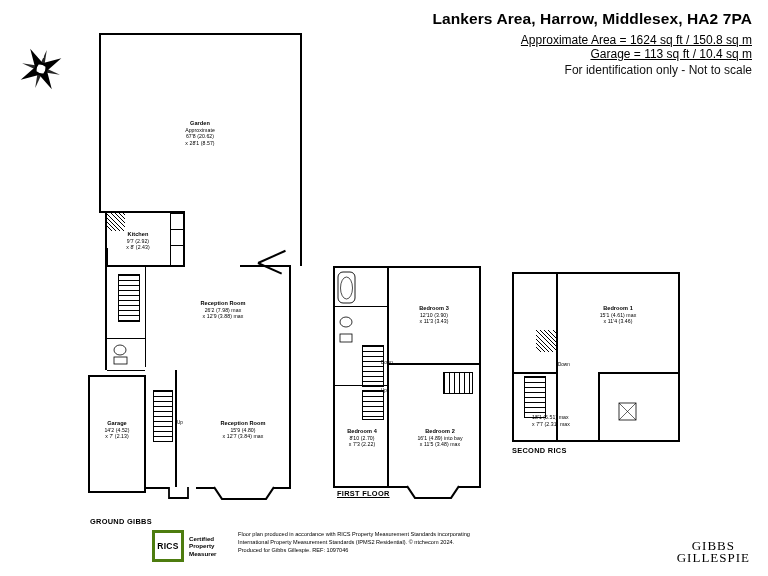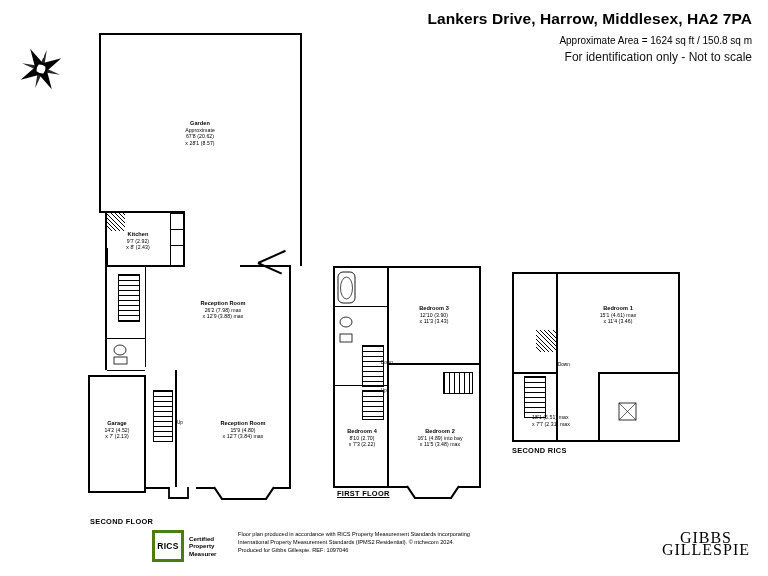--- a/index.html
+++ b/index.html
@@ -27,22 +27,23 @@
     text-align: right;
     width: 420px;
   }
   .header .title {
     font-size: 15.5px;
     font-weight: bold;
     letter-spacing: 0.1px;
     margin-bottom: 6px;
   }
   .header .line {
-    font-size: 10px;
+    font-size: 12px;
     line-height: 13.5px;
+    text-decoration: underline;
   }
   .header .note {
     font-size: 12px;
     margin-top: 2px;
     color: #111;
   }
   
   .compass {
     position: absolute;
     left: 14px;
@@ -137,36 +138,37 @@
     position: absolute;
     left: 238px;
     top: 4px;
     font-size: 5.6px;
     line-height: 8px;
     width: 290px;
   }
   .gibbs {
     position: absolute;
     right: 18px;
-    top: 6px;
+    top: 14px;
     text-align: center;
     font-family: "Liberation Serif", serif;
-    font-size: 16px;
+    font-size: 13px;
     line-height: 12px;
     letter-spacing: 1px;
   }
 </style>
 </head>
 <body>
 
 <div class="page">
 
   <div class="header">
-    <div class="title">Lankers Drive, Harrow, Middlesex, HA2 7PA</div>
+    <div class="title">Lankers Area, Harrow, Middlesex, HA2 7PA</div>
     <div class="line">Approximate Area = 1624 sq ft / 150.8 sq m</div>
+    <div class="line">Garage = 113 sq ft / 10.4 sq m</div>
     <div class="note">For identification only - Not to scale</div>
   </div>
 
   <div class="compass">
     <svg width="54" height="54" viewBox="0 0 54 54">
       <g transform="rotate(-28 27 27)">
         <polygon points="27,4 32,25 27,22 22,25" fill="#000"></polygon>
         <polygon points="27,50 32,29 27,32 22,29" fill="#000"></polygon>
         <polygon points="4,27 25,32 22,27 25,22" fill="#000"></polygon>
         <polygon points="50,27 29,32 32,27 29,22" fill="#000"></polygon>
@@ -257,21 +259,21 @@
   </div>
 
   <svg style="position:absolute; left:212px; top:486px;" width="64" height="16">
     <path d="M2,1 L10,13 L54,13 L62,1" fill="#fff" stroke="#000" stroke-width="2.2"></path>
   </svg>
 
   <svg style="position:absolute; left:168px; top:486px;" width="22" height="16">
     <path d="M1,1 L1,12 L20,12 L20,1" fill="#fff" stroke="#000" stroke-width="1.8"></path>
   </svg>
 
-  <div class="floorlbl" style="left:90px; top:517px;">SECOND FLOOR</div>
+  <div class="floorlbl" style="left:90px; top:517px;">GROUND GIBBS</div>
 
   <div class="wall" style="left:333px; top:266px; width:2px; height:222px;"></div>
   <div class="wall" style="left:333px; top:266px; width:148px; height:2px;"></div>
   <div class="wall" style="left:479px; top:266px; width:2px; height:222px;"></div>
   <div class="wall" style="left:333px; top:486px; width:78px; height:2px;"></div>
   <div class="wall" style="left:455px; top:486px; width:26px; height:2px;"></div>
 
   <div class="wall" style="left:387px; top:266px; width:1.6px; height:97px;"></div>
   <div class="wall" style="left:333px; top:306px; width:55px; height:1.4px;"></div>
   <svg style="position:absolute; left:337px; top:270px;" width="48" height="34">

